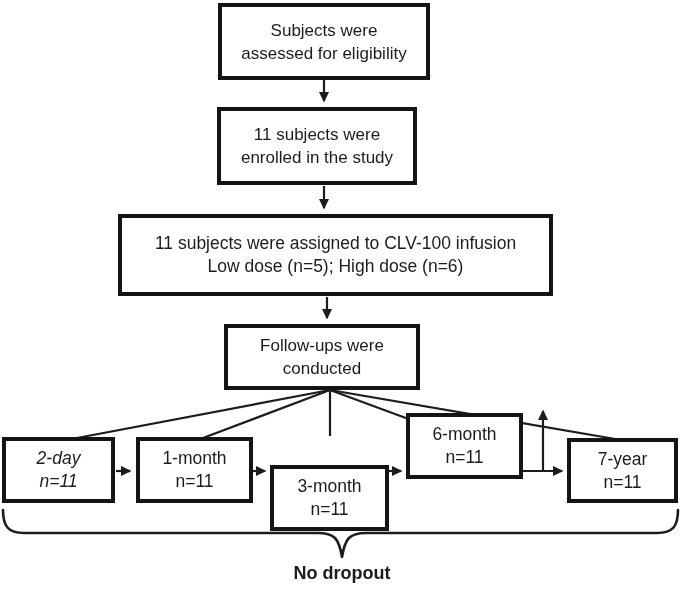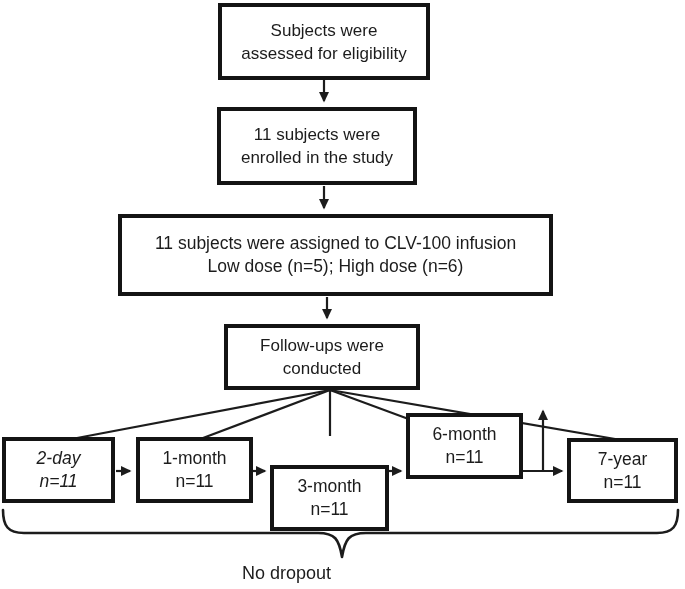--- a/index.html
+++ b/index.html
@@ -39,23 +39,25 @@
     z-index: 2;
   }
   .fbox.big { font-size: 17.5px; }
   .tl-box { font-size: 17.5px; }
   .tl-box span { display: block; }
   .brace-label {
     position: absolute;
     left: 242px;
     top: 563px;
     width: 200px;
+    text-align: center;
     font-size: 18px;
     color: #1c1c1c;
     z-index: 2;
+    font-weight: bold;
   }
   svg line, svg path.wire { stroke: #1c1c1c; stroke-width: 2.2px; fill: none; }
   svg path.brace { stroke: #1c1c1c; stroke-width: 2.6px; fill: none; stroke-linecap: round; stroke-linejoin: round; }
   svg marker path { fill: #1c1c1c; }
 </style>
 </head>
 <body>
 
 <div class="canvas">
 

